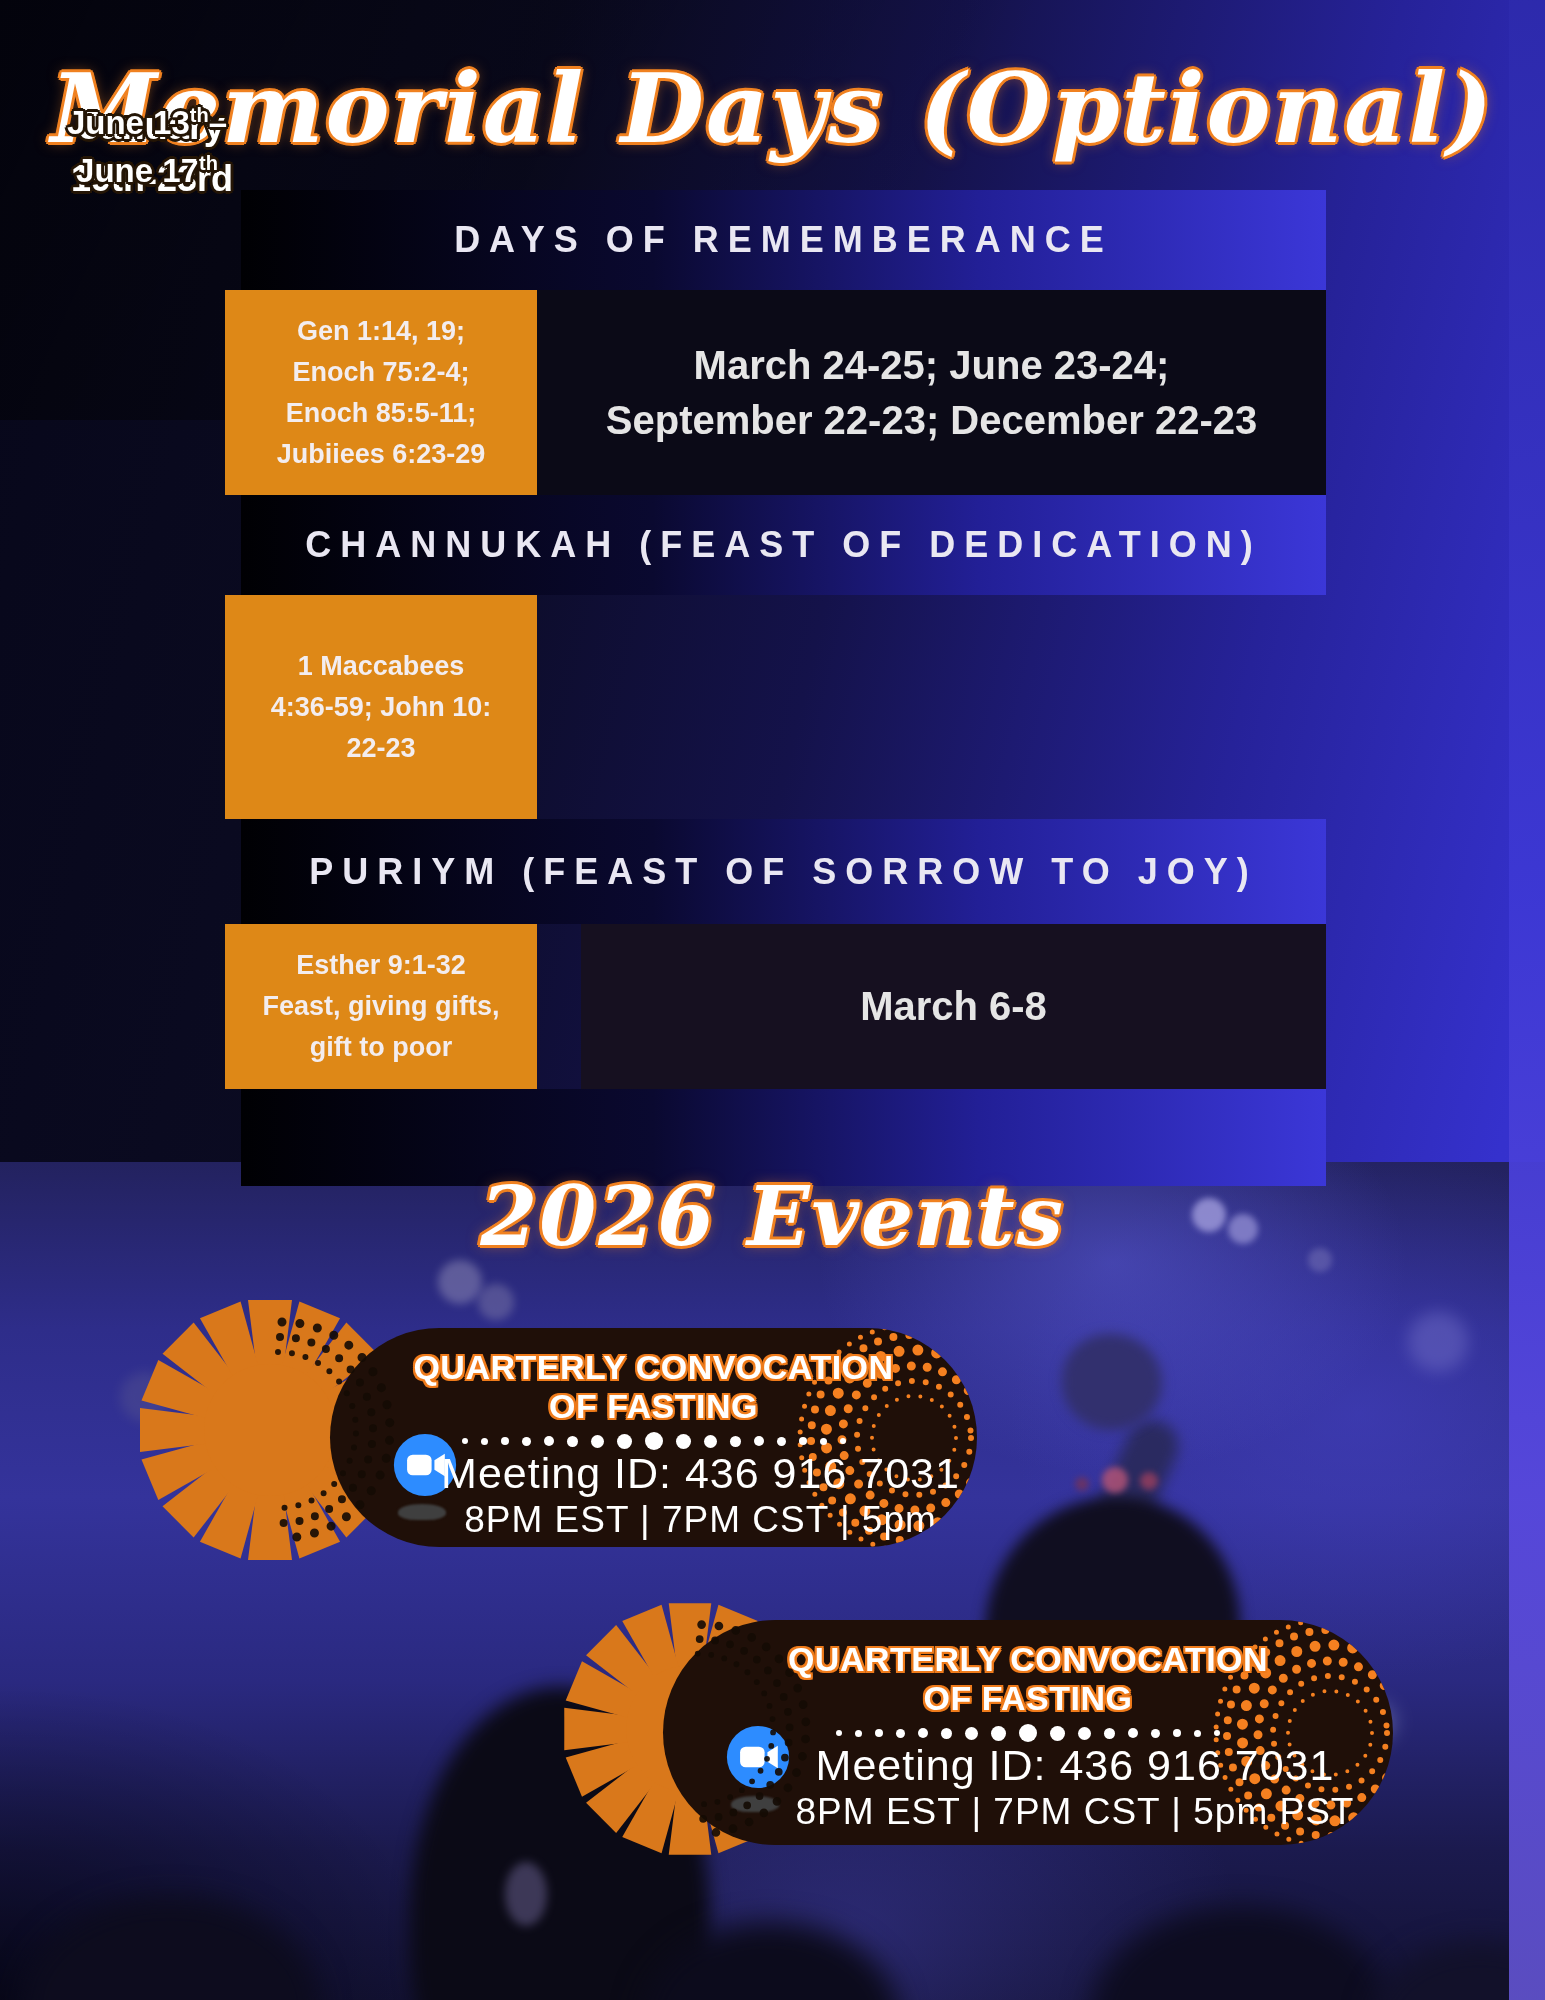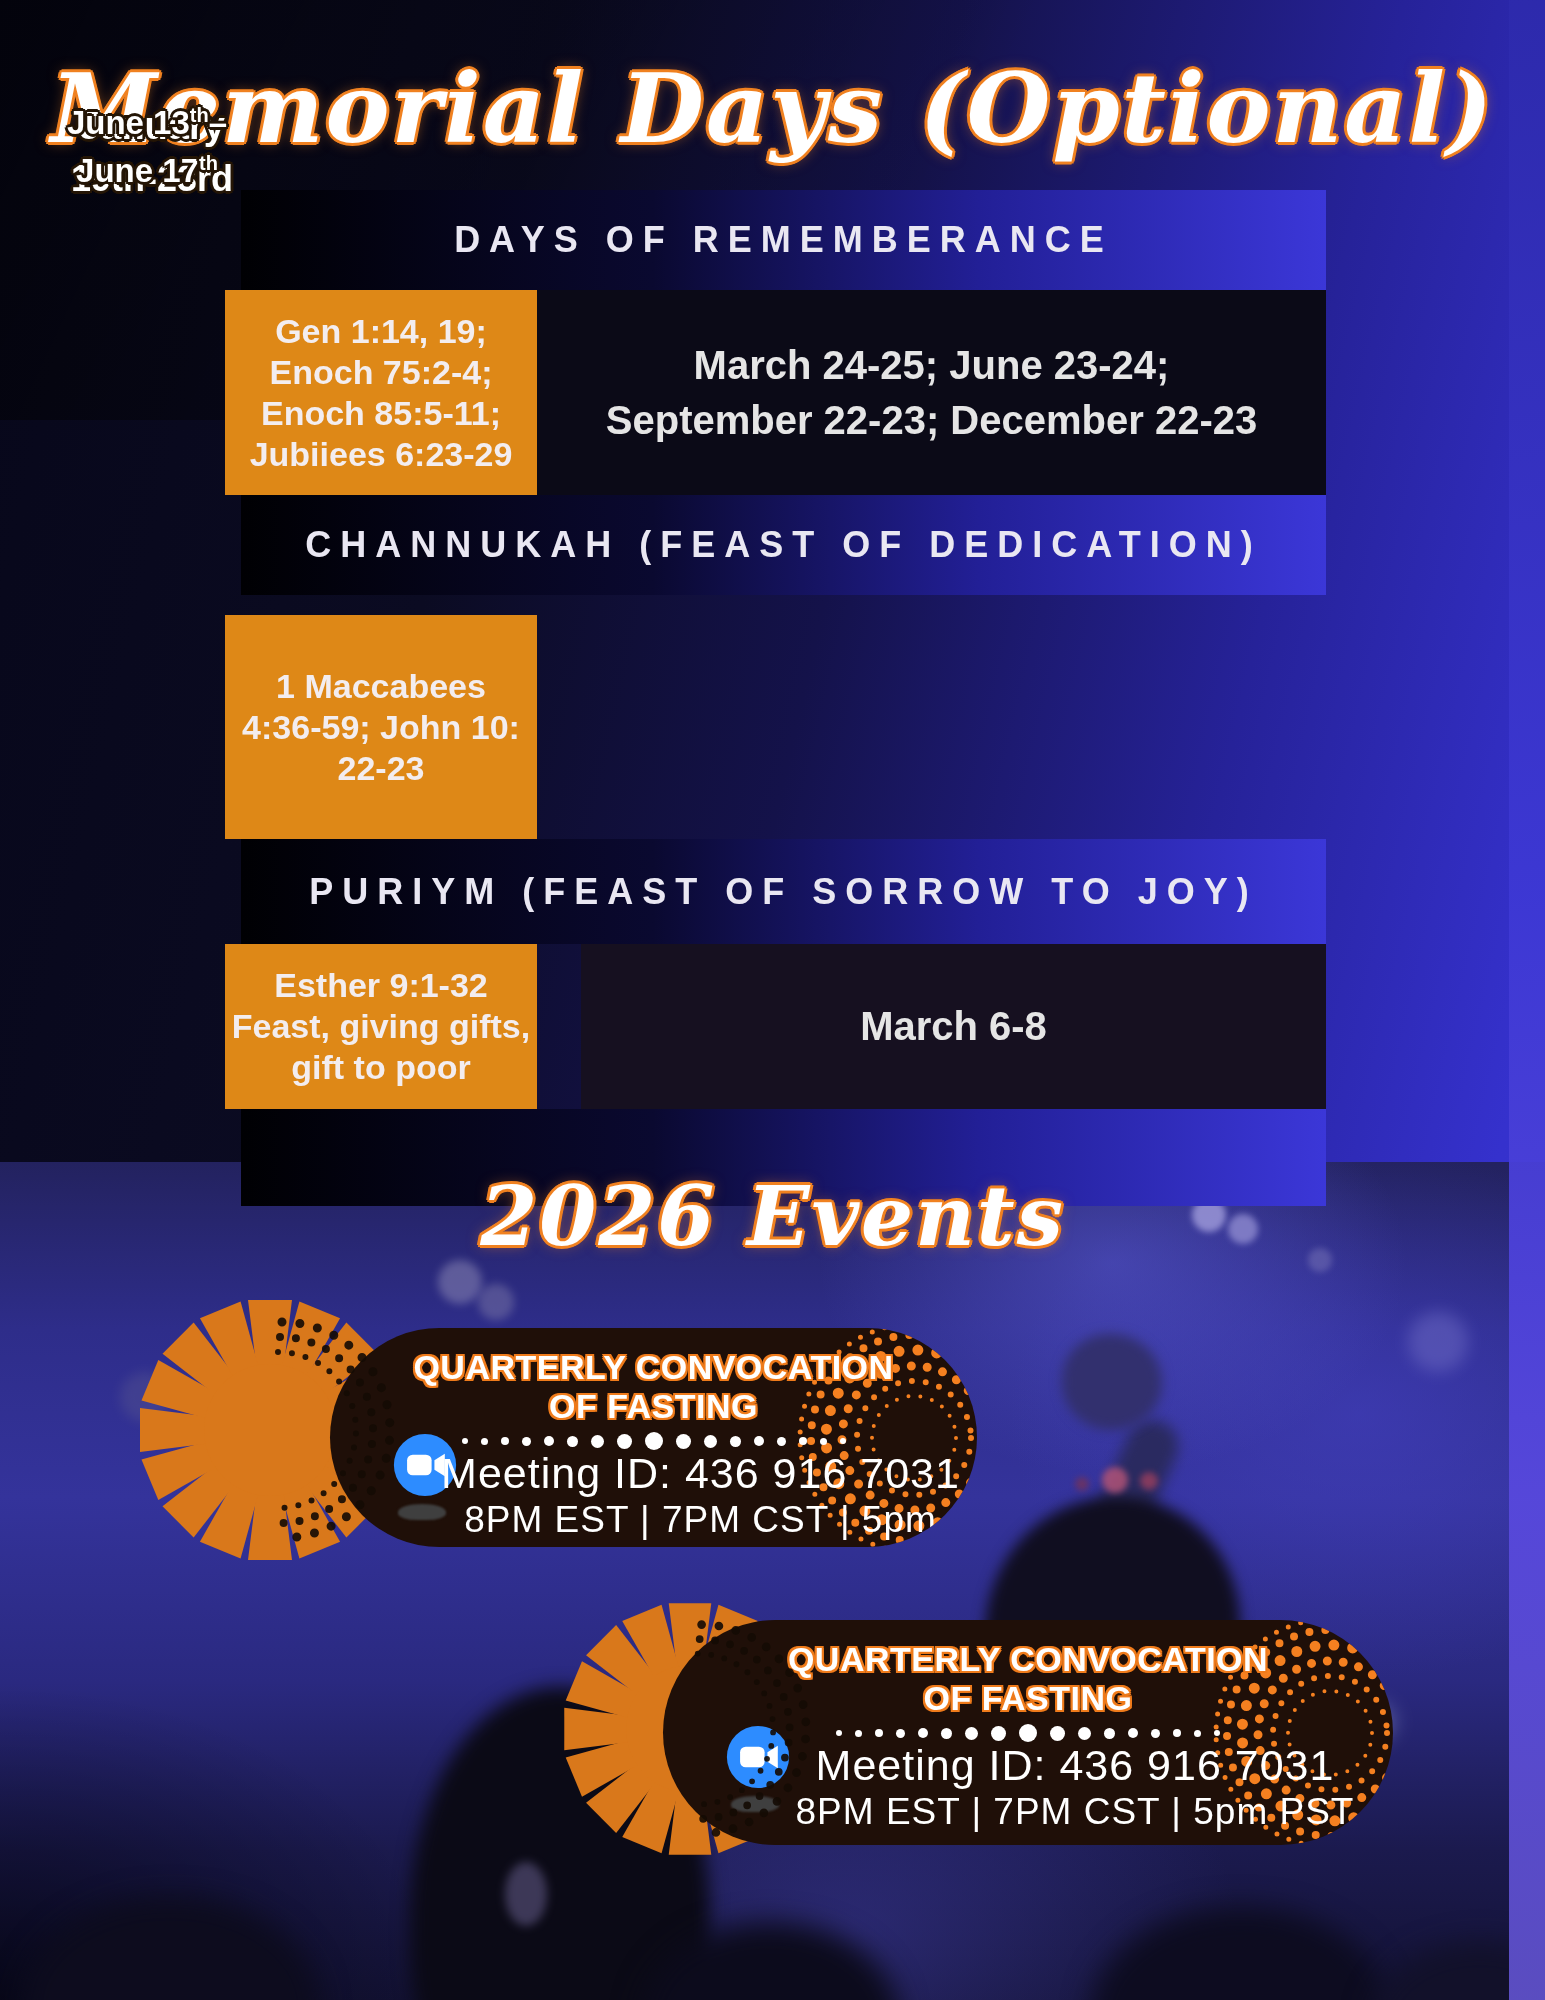--- a/index.html
+++ b/index.html
@@ -52,23 +52,23 @@
   .title-main{top:52px;font-size:96px;letter-spacing:2px;}
   .title-events{top:1168px;font-size:82px;letter-spacing:2px;}
 
   
   .mtable{position:absolute;left:225px;top:190px;width:1101px;z-index:5;}
   .band{height:100px;display:flex;align-items:center;justify-content:center;
     background:linear-gradient(90deg,#000003 0%,#0a0930 38%,#221f96 68%,#3b37d8 100%);margin-left:16px;}
   .band-text{color:#e9e7f2;font-weight:bold;font-size:36px;letter-spacing:9px;text-align:center;}
   .band-footer{height:97px;}
   .trow{display:flex;}
-  .row1{height:205px;} .row2{height:224px;margin-top:20px;} .row3{height:165px;gap:44px;}
+  .row1{height:205px;} .row2{height:224px;} .row3{height:165px;gap:44px;}
   .cell-orange{width:312px;background:#de8817;display:flex;align-items:center;justify-content:center;
-    color:#f3edef;font-weight:bold;font-size:34px;line-height:41px;text-align:center;}
+    color:#f3edef;font-weight:bold;font-size:27px;line-height:41px;text-align:center;}
   .cell-dark{flex:1;background:#0b0a17;display:flex;align-items:center;justify-content:center;
     color:#e5e5e5;font-weight:bold;font-size:40px;line-height:55px;text-align:center;}
   .row3 .cell-dark{background:#161020;}
   .band3{height:105px;}
   .pre{white-space:pre-line;}
 
   
   .pill{position:absolute;background:#1f0f08;overflow:hidden;z-index:7;}
   .pill1{left:330px;top:1328px;width:647px;height:219px;border-radius:110px;}
   .pill2{left:663px;top:1620px;width:730px;height:225px;border-radius:113px;}

